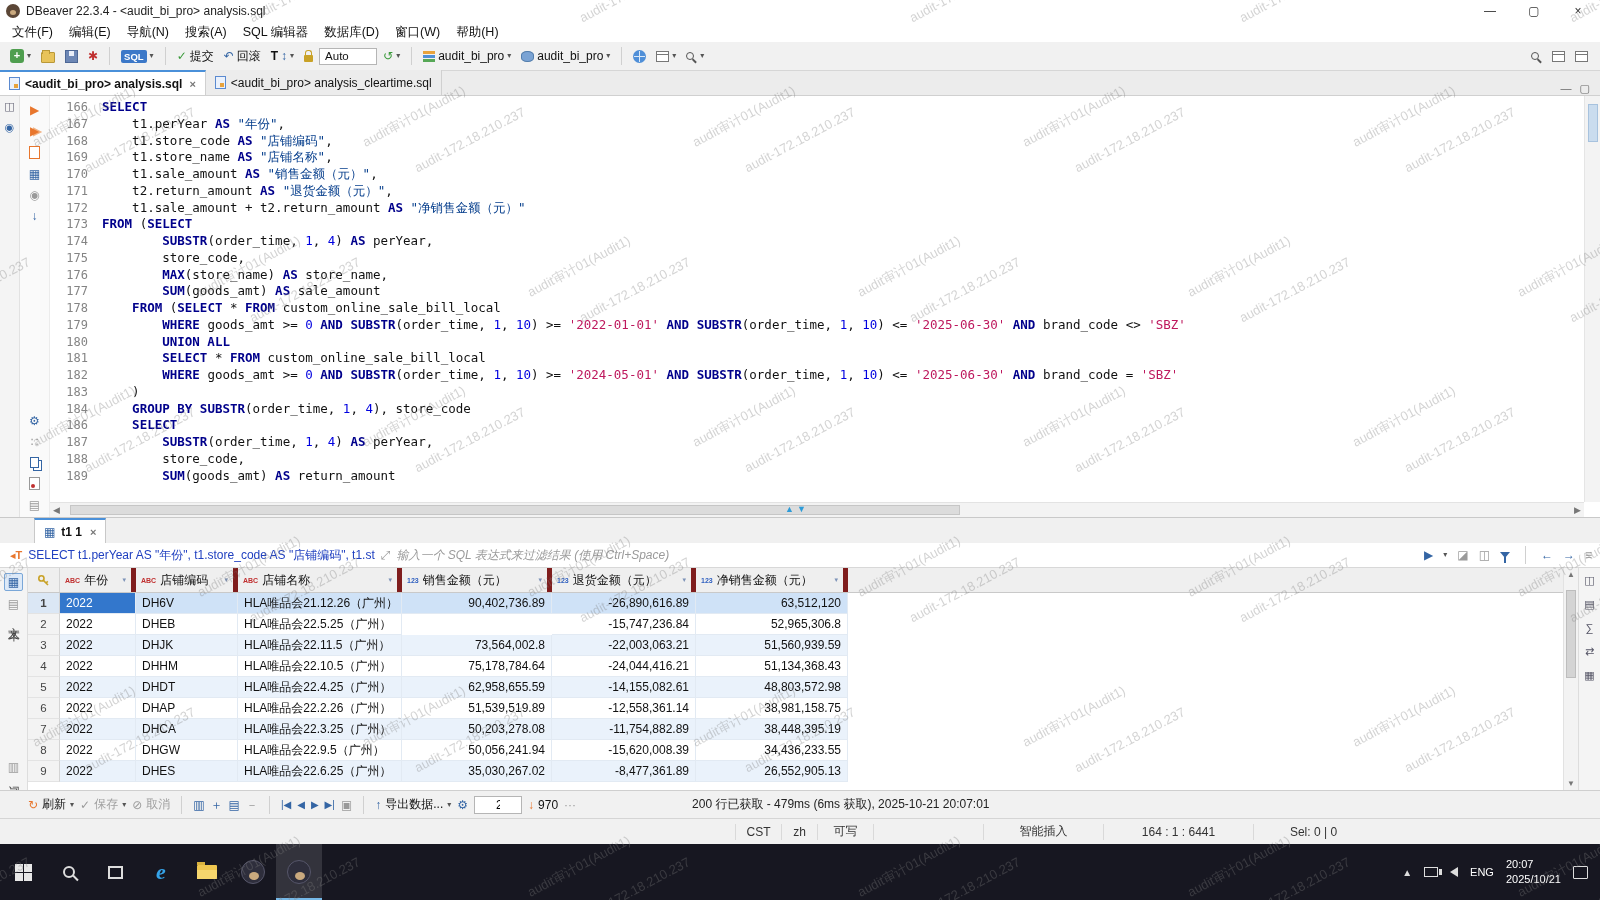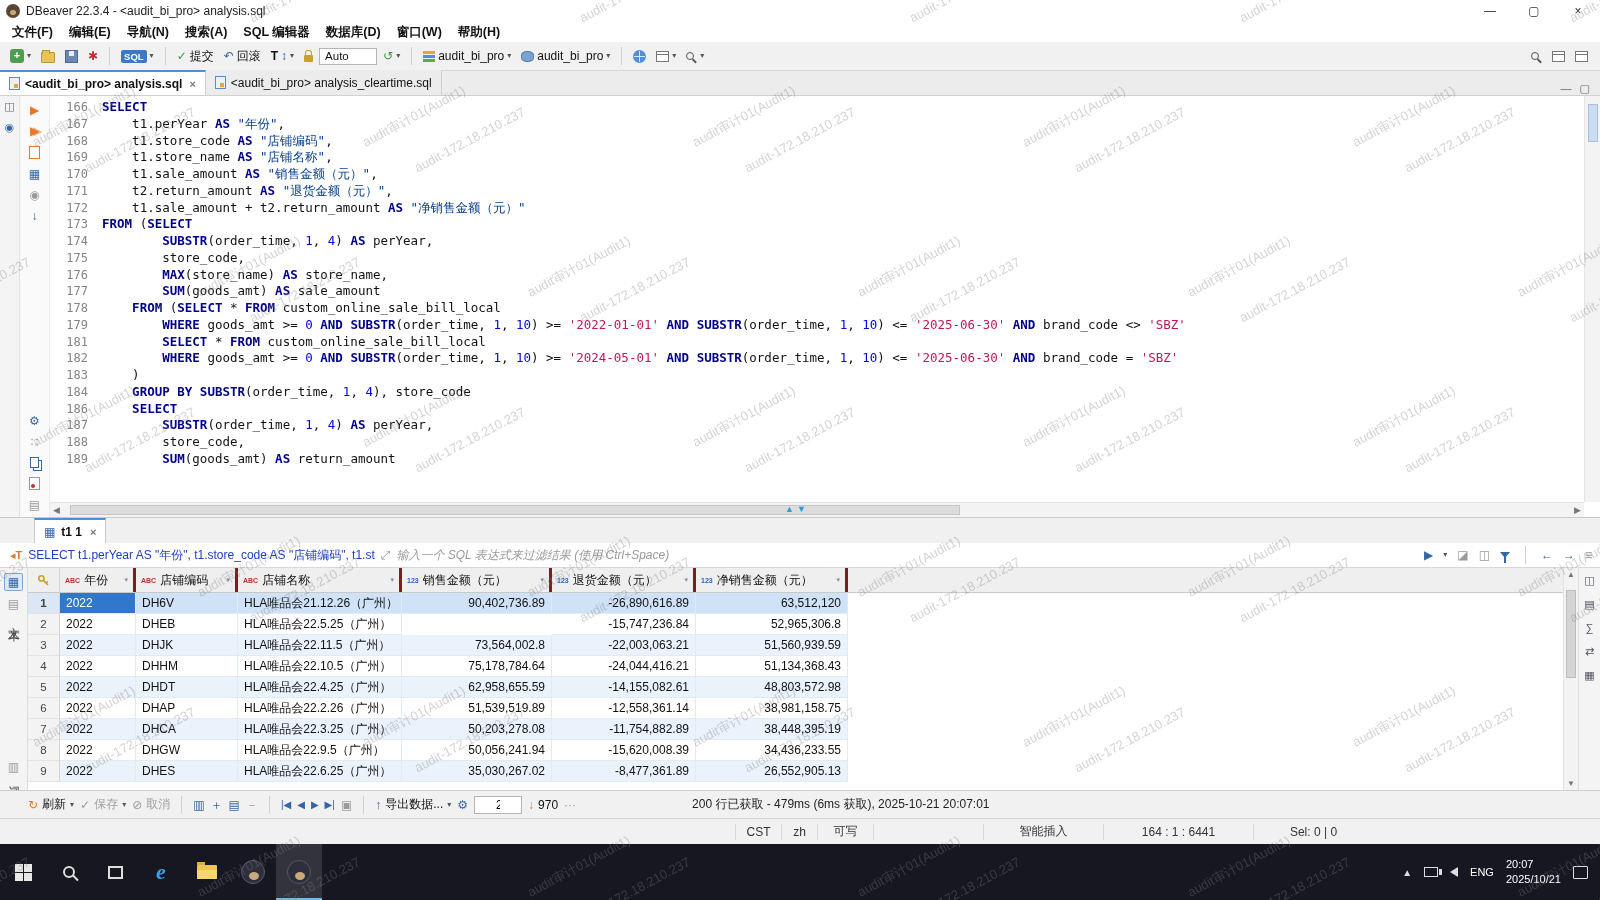--- a/index.html
+++ b/index.html
@@ -9,21 +9,21 @@
 
   
   .titlebar{position:absolute;top:0;left:0;right:0;height:22px;background:#fff;display:flex;align-items:center;font-size:12px;}
   .app-icon{width:14px;height:14px;border-radius:50%;background:#5b4636;margin:0 6px 0 6px;position:relative;flex:none;}
   .app-icon::after{content:"";position:absolute;left:4px;top:6px;width:6px;height:5px;background:#caa97e;border-radius:50%;}
   .title-text{color:#222;}
   .win-controls{margin-left:auto;display:flex;height:100%;}
   .win-btn{width:44px;display:flex;align-items:center;justify-content:center;font-size:12px;color:#333;}
 
   
-  .menubar{position:absolute;top:22px;left:0;right:0;height:20px;background:#fff;display:flex;align-items:center;font-size:12.5px;padding-left:4px;font-weight:bold;}
+  .menubar{position:absolute;top:22px;left:0;right:0;height:20px;background:#fff;display:flex;align-items:center;font-size:12.5px;padding-left:4px;}
   .menu-item{padding:1px 8px;}
 
   
   .toolbar{position:absolute;top:42px;left:0;right:0;height:29px;background:#f1f1f1;border-bottom:1px solid #d6d6d6;
            display:flex;align-items:center;font-size:12px;padding-left:6px;gap:2px;}
   .tbtn{display:flex;align-items:center;gap:3px;padding:2px 4px;white-space:nowrap;}
   .tsep{width:1px;height:18px;background:#d0d0d0;margin:0 5px;flex:none;}
   .caret{font-size:8px;color:#555;line-height:1;}
   .gi{display:inline-block;line-height:1;}
   .ic-plug{width:14px;height:14px;border-radius:3px;background:#4f9e4f;color:#fff;font-size:11px;line-height:13px;text-align:center;font-weight:bold;}
@@ -103,21 +103,21 @@
   .grid-zone{position:absolute;top:568px;left:0;right:0;height:222px;background:#fff;}
   .pres-rail{position:absolute;left:0;top:0;width:28px;height:100%;background:#f4f4f4;border-right:1px solid #dddddd;
              display:flex;flex-direction:column;align-items:center;padding-top:5px;gap:7px;font-size:12px;}
   .pres-sel{background:#dce9f8;border:1px solid #7aa7d8;padding:1px 3px;border-radius:2px;}
   .vlabel{writing-mode:vertical-rl;letter-spacing:3px;font-size:12px;color:#444;}
   .rail-bottom{margin-top:auto;margin-bottom:8px;display:flex;flex-direction:column;align-items:center;gap:3px;}
 
   .grid{position:absolute;left:28px;top:0;right:37px;bottom:0;overflow:hidden;background:#fff;}
   .grid-head{display:flex;height:25px;background:#efefef;border-bottom:1px solid #c9c9c9;font-size:12px;}
   .gcorner{width:32px;flex:none;display:flex;align-items:center;justify-content:center;border-right:1px solid #d4d4d4;}
-  .gh{display:flex;align-items:center;gap:4px;padding:0 5px;border-right:3px solid #7f1d1d;flex:none;}
+  .gh{display:flex;align-items:center;gap:4px;padding:0 5px;border-right:5px solid #7f1d1d;flex:none;}
   .gtype{font-size:7px;font-weight:bold;}
   .tabc{color:#c03030;} .t123{color:#3060c0;}
   .gname{flex:1;overflow:hidden;white-space:nowrap;}
   .gcaret{font-size:7px;color:#7d93b8;}
   .grow{display:flex;height:21px;line-height:20px;font-size:12px;}
   .gnum{width:32px;flex:none;background:#f3f3f3;text-align:center;color:#444;border-right:1px solid #d4d4d4;border-bottom:1px solid #e3e3e3;font-size:11.5px;}
   .gc{padding:0 6px;border-right:1px solid #e2eaf3;border-bottom:1px solid #e2eaf3;overflow:hidden;white-space:nowrap;flex:none;}
   .gc.num{text-align:right;}
   .grow.odd .gc{background:#eaf2fb;}
   .grow.selrow .gc{background:#cfe2f7;}
@@ -322,20 +322,21 @@
         <div class="code-line"><span class="lineno">170</span><span class="code-text"><span class="tok-p">    t1.sale_amount </span><span class="tok-k">AS</span><span class="tok-p"> </span><span class="tok-q">"销售金额（元）"</span><span class="tok-p">,</span></span></div>
         <div class="code-line"><span class="lineno">171</span><span class="code-text"><span class="tok-p">    t2.return_amount </span><span class="tok-k">AS</span><span class="tok-p"> </span><span class="tok-q">"退货金额（元）"</span><span class="tok-p">,</span></span></div>
         <div class="code-line"><span class="lineno">172</span><span class="code-text"><span class="tok-p">    t1.sale_amount + t2.return_amount </span><span class="tok-k">AS</span><span class="tok-p"> </span><span class="tok-q">"净销售金额（元）"</span></span></div>
         <div class="code-line"><span class="lineno">173</span><span class="code-text"><span class="tok-k">FROM</span><span class="tok-p"> (</span><span class="tok-k">SELECT</span></span></div>
         <div class="code-line"><span class="lineno">174</span><span class="code-text"><span class="tok-p">        </span><span class="tok-k">SUBSTR</span><span class="tok-p">(order_time, </span><span class="tok-n">1</span><span class="tok-p">, </span><span class="tok-n">4</span><span class="tok-p">) </span><span class="tok-k">AS</span><span class="tok-p"> perYear,</span></span></div>
         <div class="code-line"><span class="lineno">175</span><span class="code-text"><span class="tok-p">        store_code,</span></span></div>
         <div class="code-line"><span class="lineno">176</span><span class="code-text"><span class="tok-p">        </span><span class="tok-k">MAX</span><span class="tok-p">(store_name) </span><span class="tok-k">AS</span><span class="tok-p"> store_name,</span></span></div>
         <div class="code-line"><span class="lineno">177</span><span class="code-text"><span class="tok-p">        </span><span class="tok-k">SUM</span><span class="tok-p">(goods_amt) </span><span class="tok-k">AS</span><span class="tok-p"> sale_amount</span></span></div>
         <div class="code-line"><span class="lineno">178</span><span class="code-text"><span class="tok-p">    </span><span class="tok-k">FROM</span><span class="tok-p"> (</span><span class="tok-k">SELECT</span><span class="tok-p"> * </span><span class="tok-k">FROM</span><span class="tok-p"> custom_online_sale_bill_local</span></span></div>
         <div class="code-line"><span class="lineno">179</span><span class="code-text"><span class="tok-p">        </span><span class="tok-k">WHERE</span><span class="tok-p"> goods_amt &gt;= </span><span class="tok-n">0</span><span class="tok-p"> </span><span class="tok-k">AND</span><span class="tok-p"> </span><span class="tok-k">SUBSTR</span><span class="tok-p">(order_time, </span><span class="tok-n">1</span><span class="tok-p">, </span><span class="tok-n">10</span><span class="tok-p">) &gt;= </span><span class="tok-s">'2022-01-01'</span><span class="tok-p"> </span><span class="tok-k">AND</span><span class="tok-p"> </span><span class="tok-k">SUBSTR</span><span class="tok-p">(order_time, </span><span class="tok-n">1</span><span class="tok-p">, </span><span class="tok-n">10</span><span class="tok-p">) &lt;= </span><span class="tok-s">'2025-06-30'</span><span class="tok-p"> </span><span class="tok-k">AND</span><span class="tok-p"> brand_code &lt;&gt; </span><span class="tok-s">'SBZ'</span></span></div>
+        <div class="code-line"><span class="lineno">180</span><span class="code-text"><span class="tok-p">        </span><span class="tok-k">UNION ALL</span></span></div>
         <div class="code-line"><span class="lineno">181</span><span class="code-text"><span class="tok-p">        </span><span class="tok-k">SELECT</span><span class="tok-p"> * </span><span class="tok-k">FROM</span><span class="tok-p"> custom_online_sale_bill_local</span></span></div>
         <div class="code-line"><span class="lineno">182</span><span class="code-text"><span class="tok-p">        </span><span class="tok-k">WHERE</span><span class="tok-p"> goods_amt &gt;= </span><span class="tok-n">0</span><span class="tok-p"> </span><span class="tok-k">AND</span><span class="tok-p"> </span><span class="tok-k">SUBSTR</span><span class="tok-p">(order_time, </span><span class="tok-n">1</span><span class="tok-p">, </span><span class="tok-n">10</span><span class="tok-p">) &gt;= </span><span class="tok-s">'2024-05-01'</span><span class="tok-p"> </span><span class="tok-k">AND</span><span class="tok-p"> </span><span class="tok-k">SUBSTR</span><span class="tok-p">(order_time, </span><span class="tok-n">1</span><span class="tok-p">, </span><span class="tok-n">10</span><span class="tok-p">) &lt;= </span><span class="tok-s">'2025-06-30'</span><span class="tok-p"> </span><span class="tok-k">AND</span><span class="tok-p"> brand_code = </span><span class="tok-s">'SBZ'</span></span></div>
         <div class="code-line"><span class="lineno">183</span><span class="code-text"><span class="tok-p">    )</span></span></div>
         <div class="code-line"><span class="lineno">184</span><span class="code-text"><span class="tok-p">    </span><span class="tok-k">GROUP BY</span><span class="tok-p"> </span><span class="tok-k">SUBSTR</span><span class="tok-p">(order_time, </span><span class="tok-n">1</span><span class="tok-p">, </span><span class="tok-n">4</span><span class="tok-p">), store_code</span></span></div>
         <div class="code-line"><span class="lineno">186</span><span class="code-text"><span class="tok-p">    </span><span class="tok-k">SELECT</span></span></div>
         <div class="code-line"><span class="lineno">187</span><span class="code-text"><span class="tok-p">        </span><span class="tok-k">SUBSTR</span><span class="tok-p">(order_time, </span><span class="tok-n">1</span><span class="tok-p">, </span><span class="tok-n">4</span><span class="tok-p">) </span><span class="tok-k">AS</span><span class="tok-p"> perYear,</span></span></div>
         <div class="code-line"><span class="lineno">188</span><span class="code-text"><span class="tok-p">        store_code,</span></span></div>
         <div class="code-line"><span class="lineno">189</span><span class="code-text"><span class="tok-p">        </span><span class="tok-k">SUM</span><span class="tok-p">(goods_amt) </span><span class="tok-k">AS</span><span class="tok-p"> return_amount</span></span></div>
       </div>
   </div>

